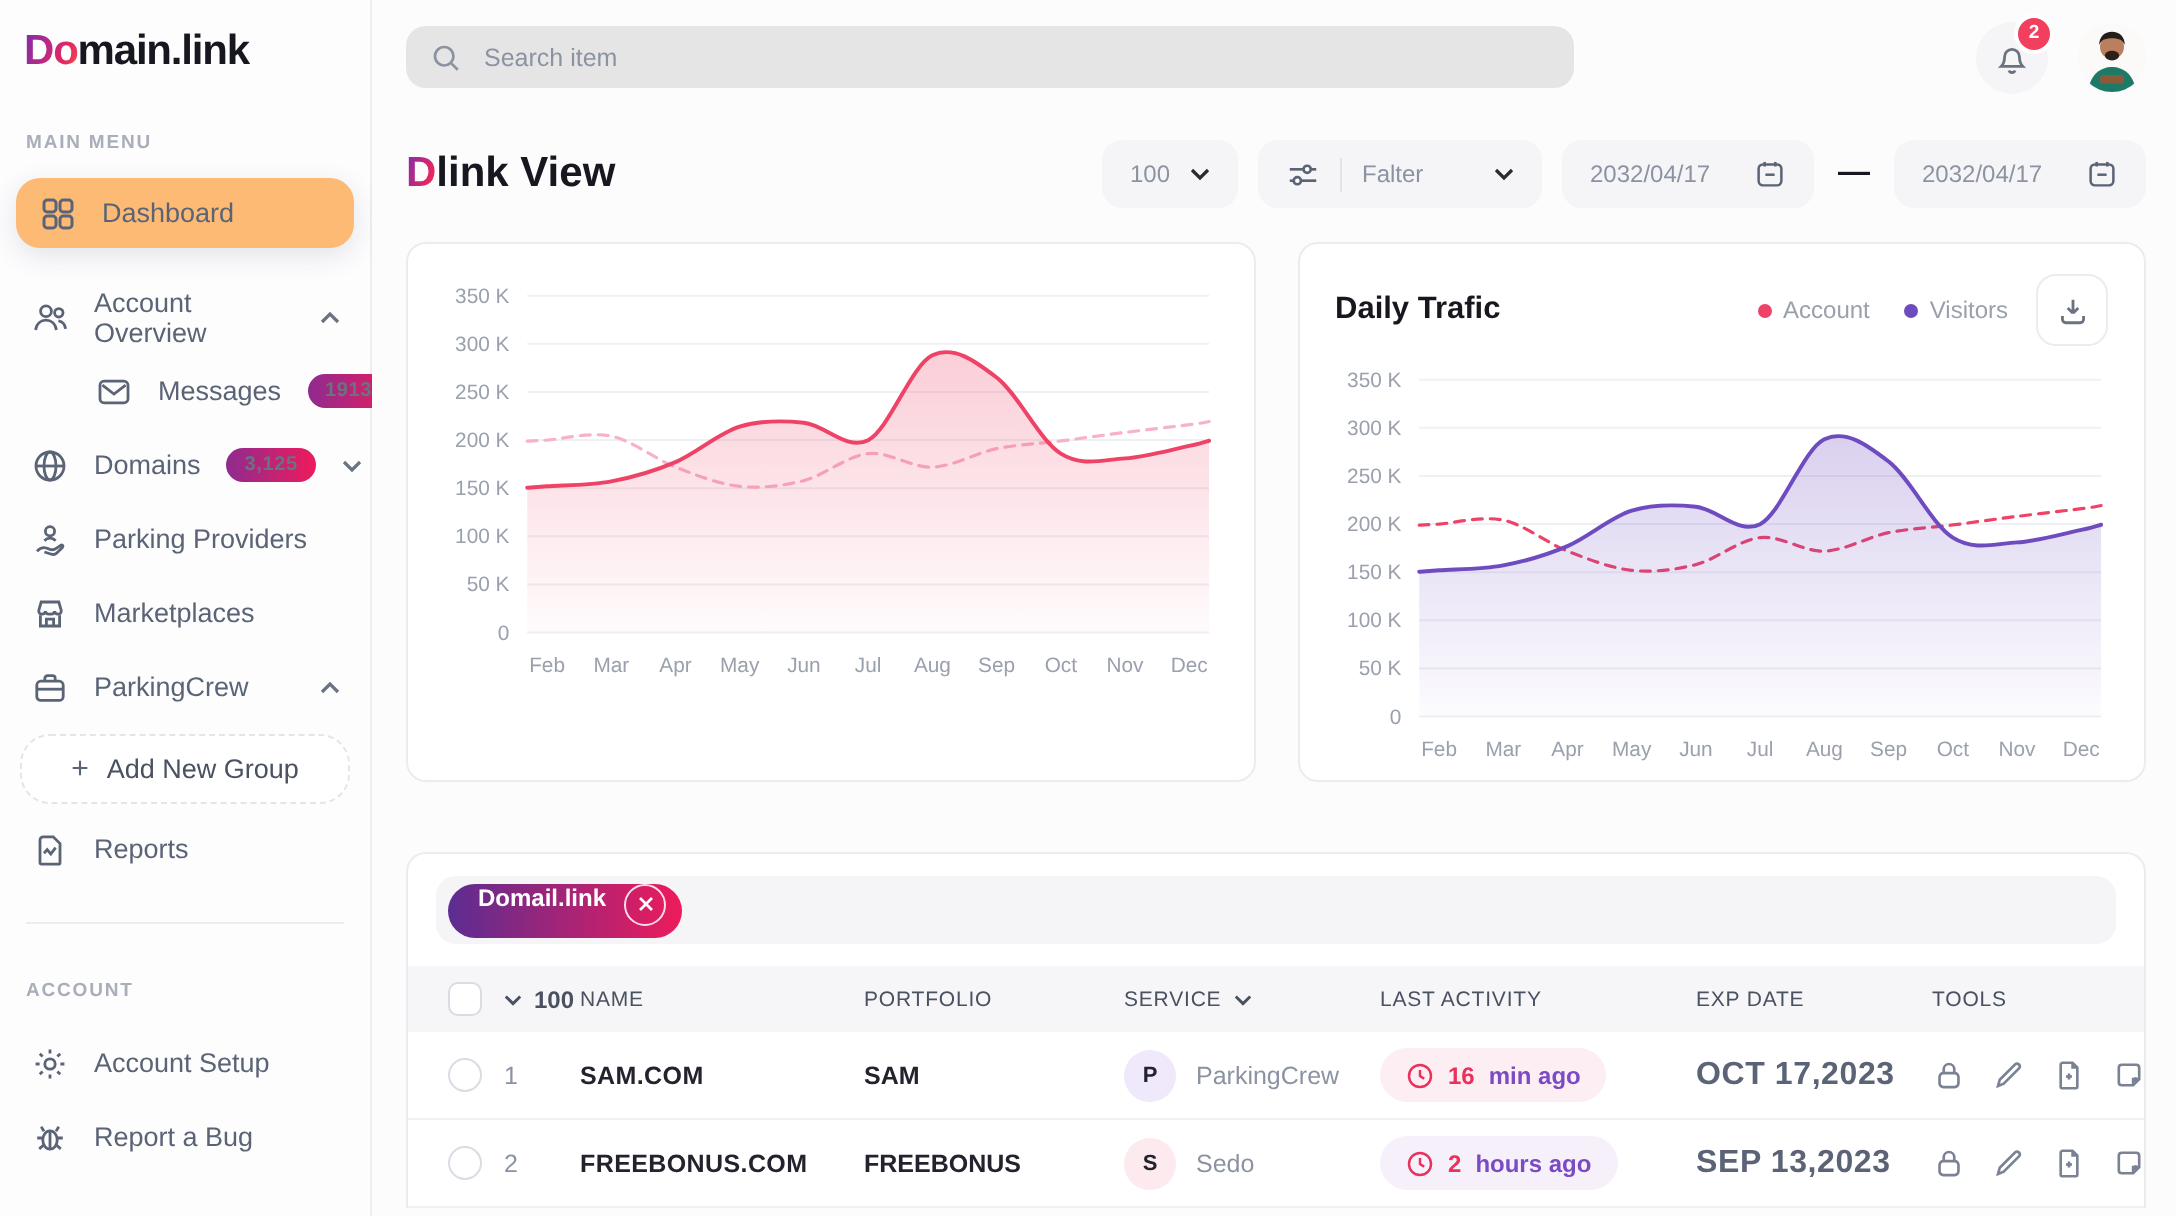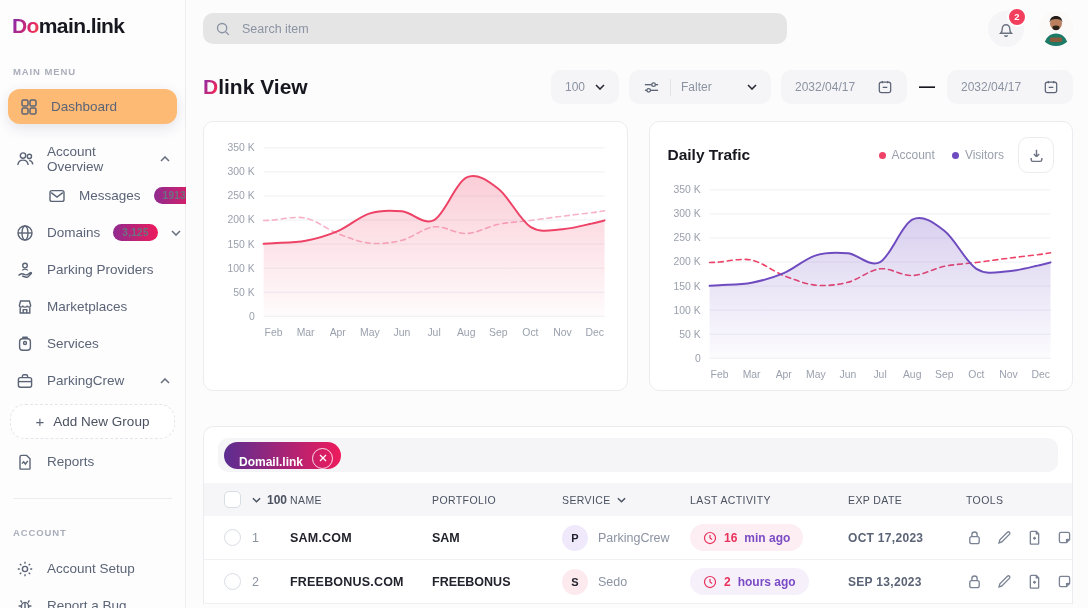--- a/index.html
+++ b/index.html
@@ -62,21 +62,21 @@
   .legend-dot{width:7px;height:7px;border-radius:50%;background:#ccc;}
   .dl-btn{width:34px;height:34px;border:1px solid #ececf0;border-radius:10px;background:#fff;
           display:flex;align-items:center;justify-content:center;color:#6b7280;cursor:pointer;}
   .chart-svg{width:100%;height:205px;}
   
   .table-card{margin-top:35px;padding-top:11px;overflow:hidden;border-bottom:0;
               border-bottom-left-radius:0;border-bottom-right-radius:0;}
   .chipbar{margin:0 14px 11px;background:#f5f5f7;border-radius:10px;height:34px;
            display:flex;align-items:center;padding:0 6px;}
   .chip{background:linear-gradient(90deg,#5b2d91,#ee1b5c);height:27px;border-radius:16px;
-        display:flex;align-items:flex-end;gap:9px;padding:0 8px 0 15px;color:#fff;
+        display:flex;align-items:flex-start;gap:9px;padding:0 8px 0 15px;color:#fff;
         font-size:12px;font-weight:700;cursor:pointer;}
   .chip-x{width:19px;height:19px;border:1px solid rgba(255,255,255,.85);border-radius:50%;
           display:flex;align-items:center;justify-content:center;}
   .tgrid{display:grid;grid-template-columns:28px 38px 142px 130px 128px 158px 118px 1fr;
          align-items:center;padding-left:20px;}
   .thead{background:#f6f6f8;height:33px;}
   .th{font-size:10.5px;font-weight:400;color:#4a5160;letter-spacing:.4px;display:flex;
       align-items:center;gap:6px;}
   .trow{height:43px;border-bottom:1px solid #f1f1f4;background:#fff;}
   .cb{width:17px;height:17px;border:1.5px solid #d8dce3;border-radius:50%;background:#fff;
@@ -86,21 +86,21 @@
   .num{color:#8b93a2;font-size:12.5px;}
   .dname{font-weight:800;font-size:12.5px;color:#23232e;letter-spacing:.2px;}
   .dport{font-weight:700;font-size:12.5px;color:#23232e;}
   .service{display:flex;align-items:center;gap:10px;color:#8b93a2;font-size:12.5px;}
   .sv-av{width:26px;height:26px;border-radius:50%;display:flex;align-items:center;
          justify-content:center;font-size:11px;font-weight:700;color:#23232e;flex:none;}
   .activity-pill{display:inline-flex;align-items:center;gap:7px;height:27px;padding:0 13px;
                  border-radius:15px;font-size:12px;width:fit-content;}
   .activity-pill .t-val{color:#e8315b;font-weight:600;}
   .activity-pill .t-unit{color:#7b4bc4;font-weight:600;}
-  .exp{color:#5b6476;font-size:12px;letter-spacing:.3px;font-weight:600;}
+  .exp{color:#5b6476;font-size:16px;letter-spacing:.3px;font-weight:600;}
   .tools{display:flex;gap:13px;color:#7a8294;}
   .tool-btn{cursor:pointer;display:flex;}
 </style>
 </head>
 <body>
 
 <aside class="sidebar">
   <div class="logo"><span class="grad-text">Do</span><span>main.link</span></div>
 
   <div class="menu-label">MAIN MENU</div>
@@ -177,30 +177,20 @@
     <span class="icon">
       <svg width="18" height="18" viewBox="0 0 18 18" fill="none" stroke="currentColor" stroke-width="1.4">
           <path d="M3.4 7.2 4.6 3h8.8l1.2 4.2c.2 1-.5 1.9-1.6 1.9-.9 0-1.6-.6-1.7-1.5-.1.9-.8 1.5-1.7 1.5h-1.2c-.9 0-1.6-.6-1.7-1.5-.1.9-.8 1.5-1.7 1.5-1.1 0-1.8-.9-1.6-1.9z"></path>
           <path d="M4.2 9.6V15h9.6V9.6"></path>
           <path d="M7.2 15v-3.4h3.6V15"></path>
         </svg>
     </span>
     <span>Marketplaces</span>
   </div>
 
-  <div class="nav-item">
-    <span class="icon">
-      <svg width="18" height="18" viewBox="0 0 18 18" fill="none" stroke="currentColor" stroke-width="1.4">
-          <rect x="3.6" y="3.8" width="10.8" height="11.4" rx="3"></rect>
-          <path d="M6.4 3.8 7 2.2h4l.6 1.6"></path>
-          <circle cx="9" cy="8" r="1.5"></circle>
-        </svg>
-    </span>
-    <span>Services</span>
-  </div>
 
   <div class="nav-item">
     <span class="icon">
       <svg width="18" height="18" viewBox="0 0 18 18" fill="none" stroke="currentColor" stroke-width="1.4">
           <rect x="2.4" y="5.6" width="13.2" height="9.6" rx="2"></rect>
           <path d="M6.4 5.6V4.2c0-.8.6-1.4 1.4-1.4h2.4c.8 0 1.4.6 1.4 1.4v1.4"></path>
           <line x1="2.4" y1="9.6" x2="15.6" y2="9.6"></line>
         </svg>
     </span>
     <span>ParkingCrew</span>

